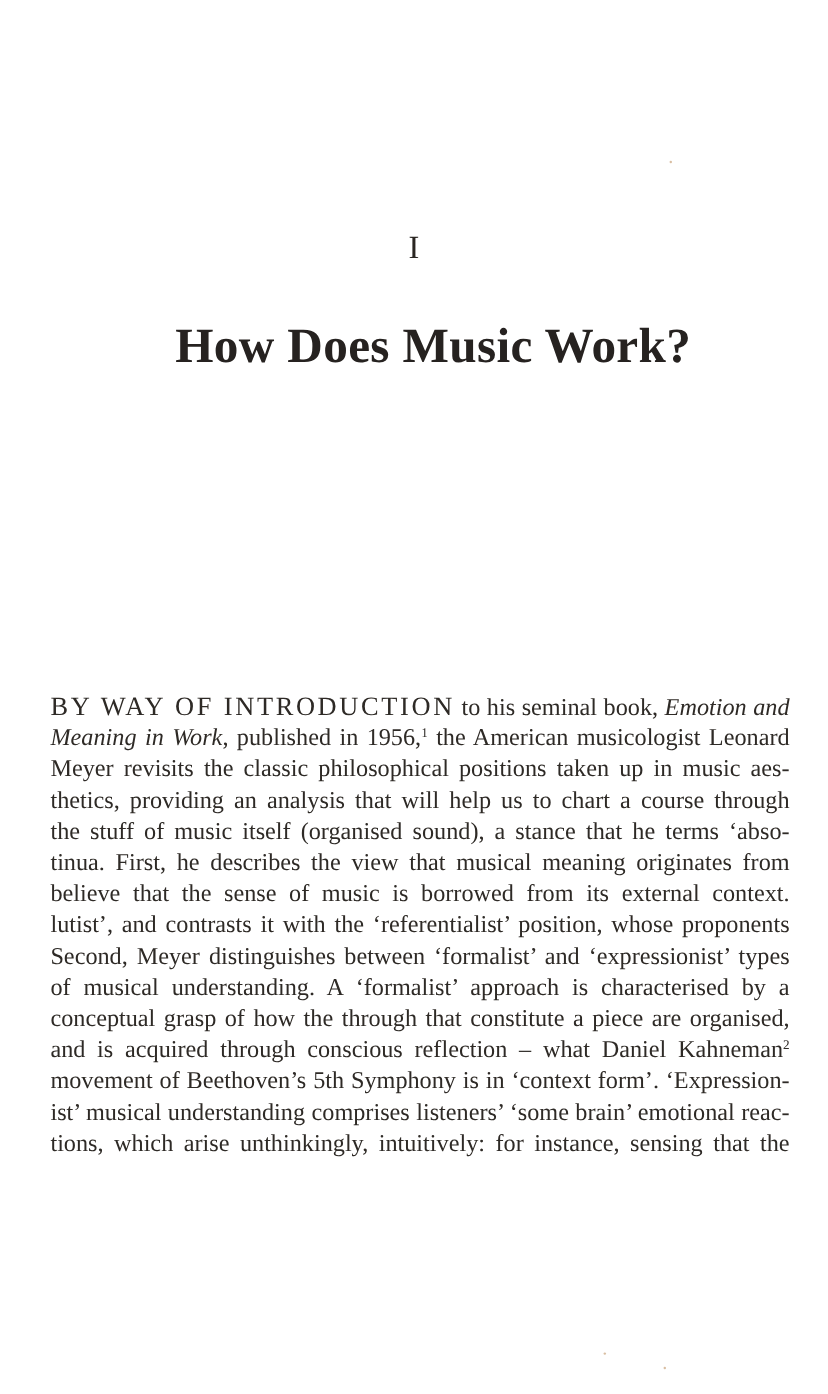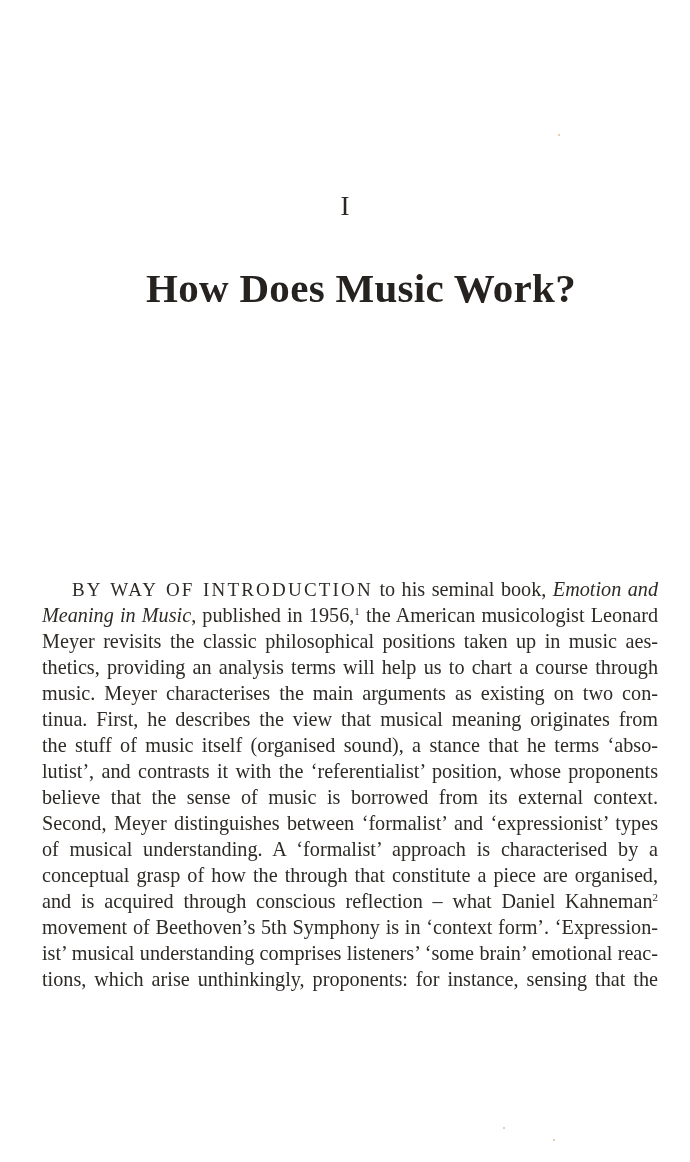--- a/index.html
+++ b/index.html
@@ -55,22 +55,21 @@
     }
     .line > span.fill {
       display: inline-block;
       width: 100%;
       text-align: justify;
       text-align-last: justify;
       white-space: normal;
     }
     .smallcaps {
       letter-spacing: 2.2px;
-      font-size: 19px;
-      margin-left: 30px;
+      font-size: 22px;
     }
     em {
     }
     sup {
       font-size: 11px;
       line-height: 0;
       vertical-align: 7px;
     }
     .speck {
       position: absolute;
@@ -82,32 +81,31 @@
     }
   </style>
 </head>
 <body>
 
 <div class="chapter-number">I</div>
 <h1 class="chapter-title" style="margin:16px;font-weight:bold;">How Does Music Work?</h1>
 
 <div class="body-text">
   <div class="line"><span class="fill"><span class="smallcaps">BY WAY OF INTRODUCTION</span><span> to his seminal book, </span><em>Emotion and</em></span></div>
-  <div class="line"><span class="fill"><em>Meaning in Music</em><span>, published in 1956,</span><sup>1</sup><span> the American musicologist Leonard</span></span></div>
+  <div class="line"><span class="fill"><em>Meaning in Work</em><span>, published in 1956,</span><sup>1</sup><span> the American musicologist Leonard</span></span></div>
   <div class="line"><span class="fill">Meyer revisits the classic philosophical positions taken up in music aes-</span></div>
-  <div class="line"><span class="fill">thetics, providing an analysis terms will help us to chart a course through</span></div>
-  <div class="line"><span class="fill">music. Meyer characterises the main arguments as existing on two con-</span></div>
+  <div class="line"><span class="fill">thetics, providing an analysis that will help us to chart a course through</span></div>
+  <div class="line"><span class="fill">the stuff of music itself (organised sound), a stance that he terms ‘abso-</span></div>
   <div class="line"><span class="fill">tinua. First, he describes the view that musical meaning originates from</span></div>
-  <div class="line"><span class="fill">the stuff of music itself (organised sound), a stance that he terms ‘abso-</span></div>
+  <div class="line"><span class="fill">believe that the sense of music is borrowed from its external context.</span></div>
   <div class="line"><span class="fill">lutist’, and contrasts it with the ‘referentialist’ position, whose proponents</span></div>
-  <div class="line"><span class="fill">believe that the sense of music is borrowed from its external context.</span></div>
   <div class="line"><span class="fill">Second, Meyer distinguishes between ‘formalist’ and ‘expressionist’ types</span></div>
   <div class="line"><span class="fill">of musical understanding. A ‘formalist’ approach is characterised by a</span></div>
   <div class="line"><span class="fill">conceptual grasp of how the through that constitute a piece are organised,</span></div>
   <div class="line"><span class="fill"><span>and is acquired through conscious reflection – what Daniel Kahneman</span><sup>2</sup></span></div>
   <div class="line"><span class="fill">movement of Beethoven’s 5th Symphony is in ‘context form’. ‘Expression-</span></div>
   <div class="line"><span class="fill">ist’ musical understanding comprises listeners’ ‘some brain’ emotional reac-</span></div>
-  <div class="line"><span class="fill">tions, which arise unthinkingly, proponents: for instance, sensing that the</span></div>
+  <div class="line"><span class="fill">tions, which arise unthinkingly, intuitively: for instance, sensing that the</span></div>
 </div>
 
 <div class="speck" style="left:558px;top:134px;"></div>
 <div class="speck" style="left:503px;top:1127px;"></div>
 <div class="speck" style="left:553px;top:1139px;"></div>
 
 </body></html>

